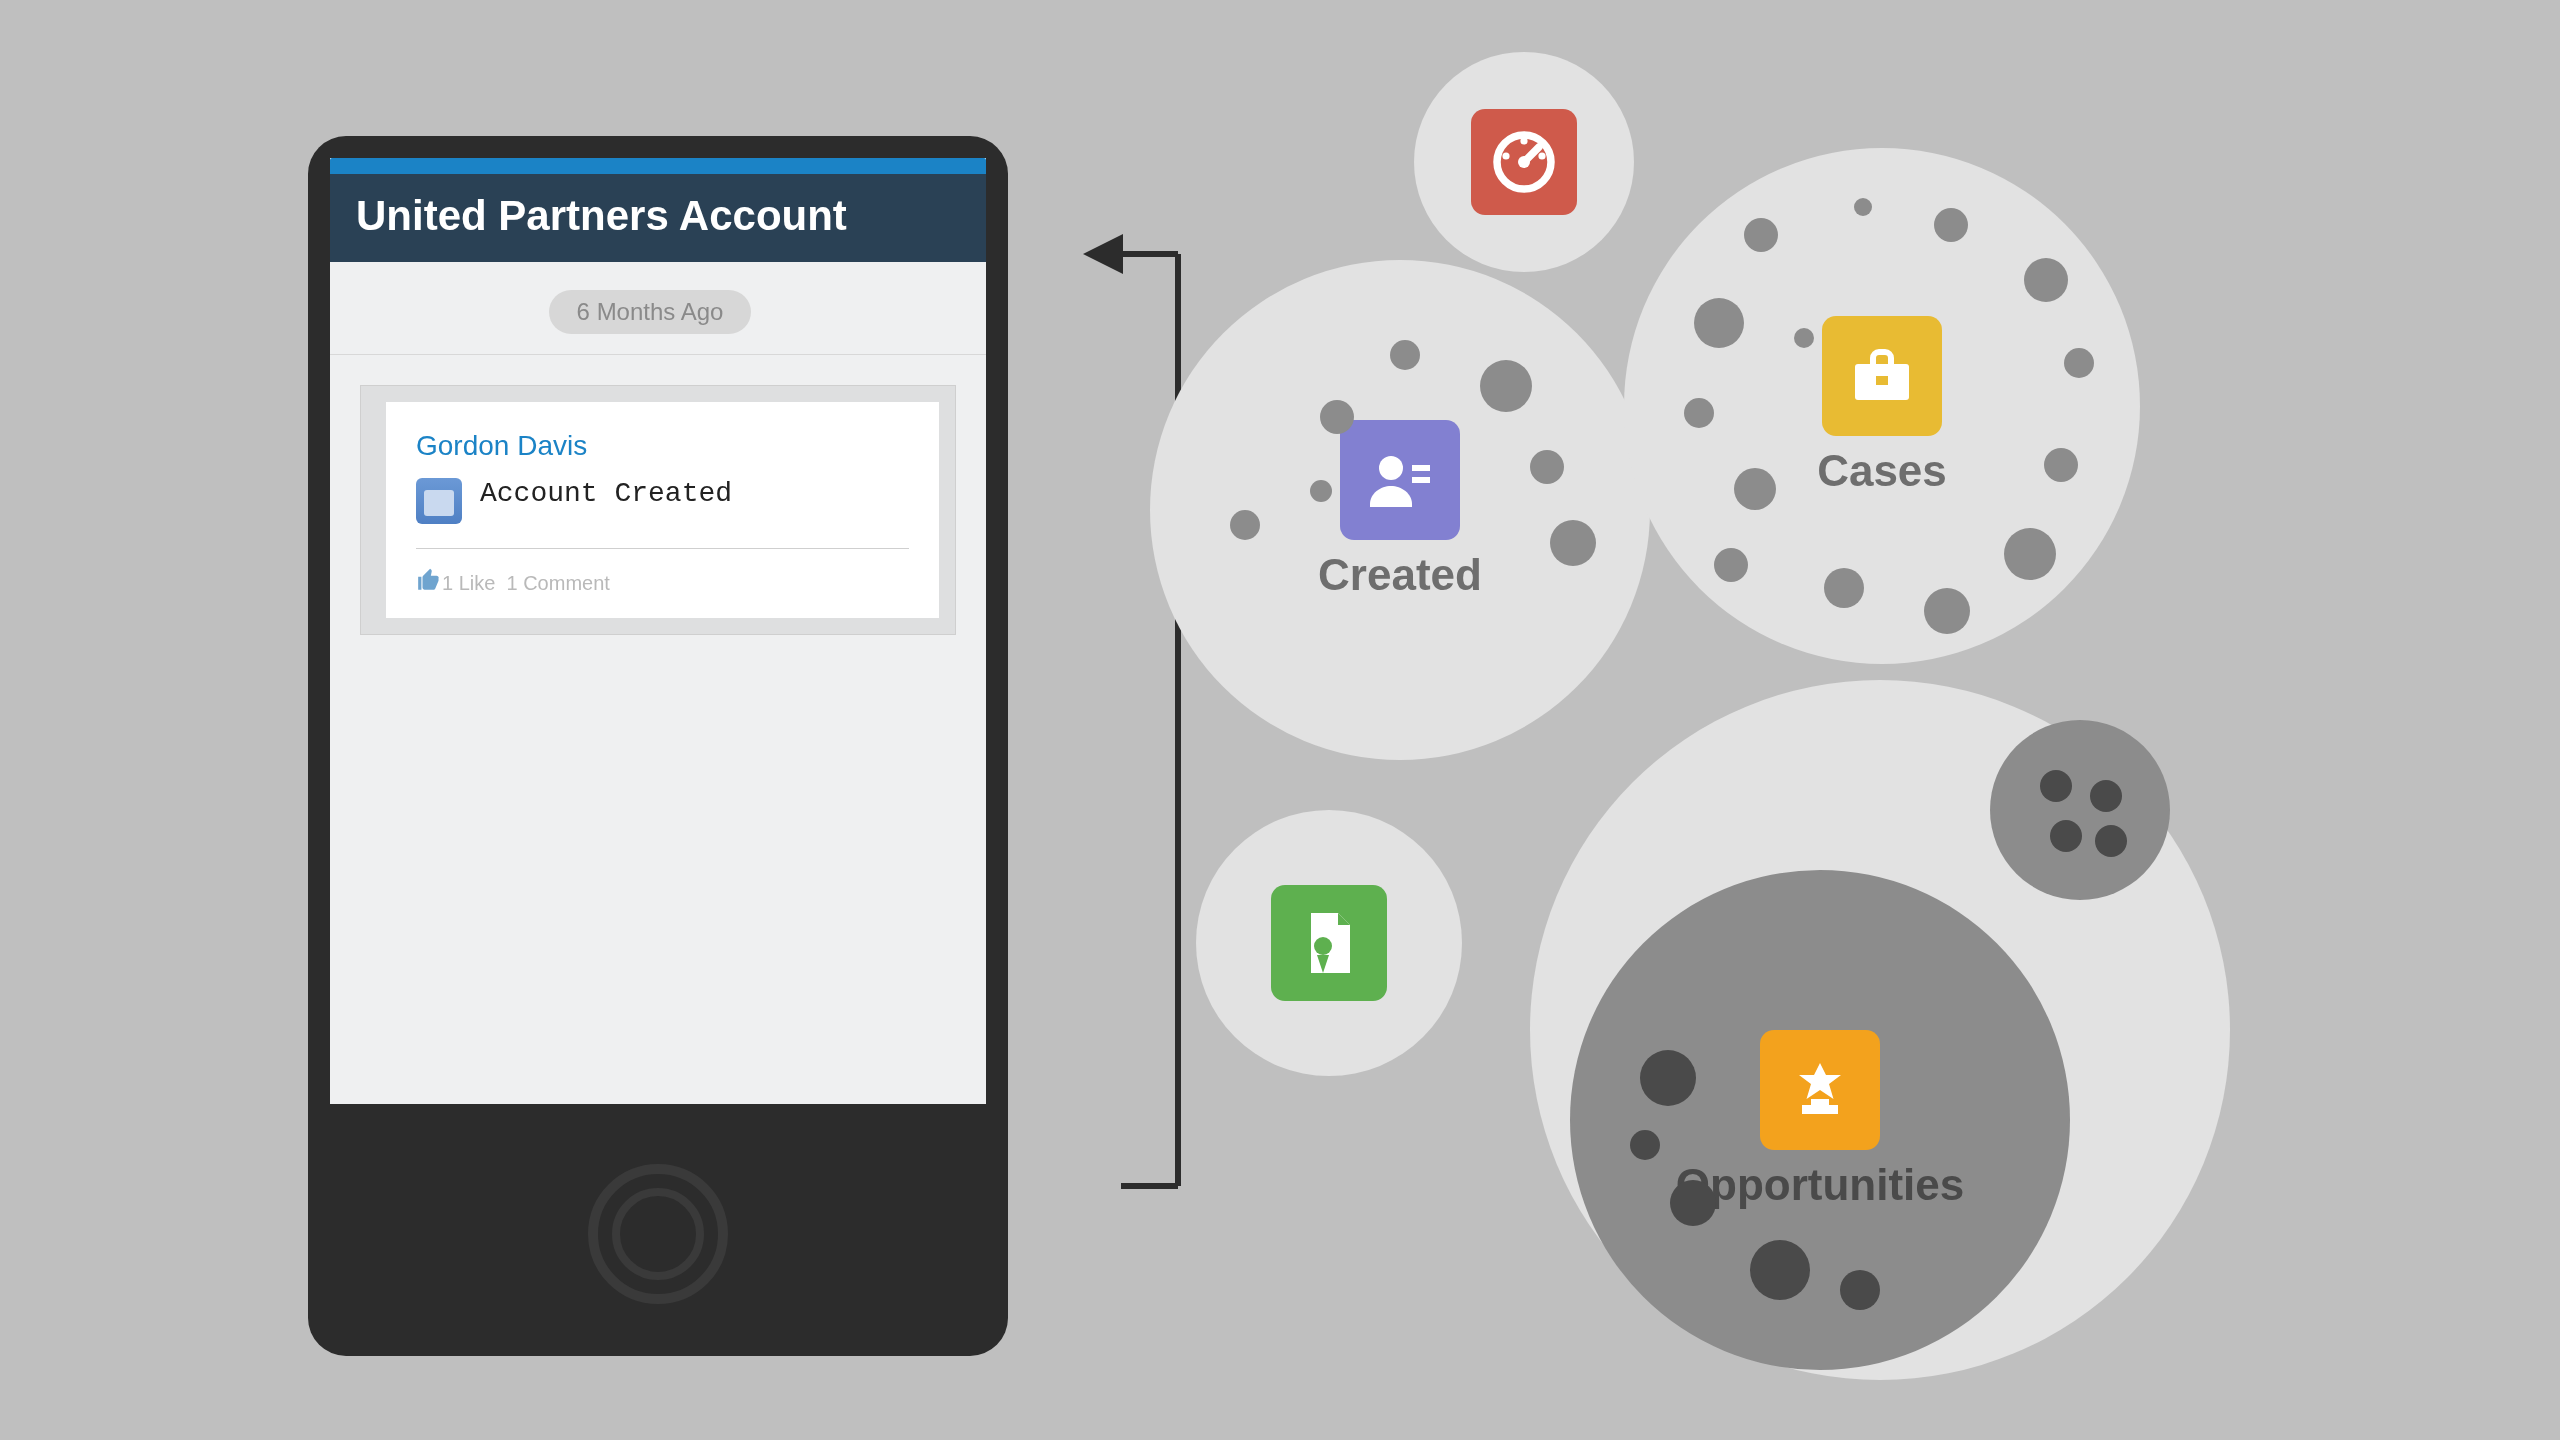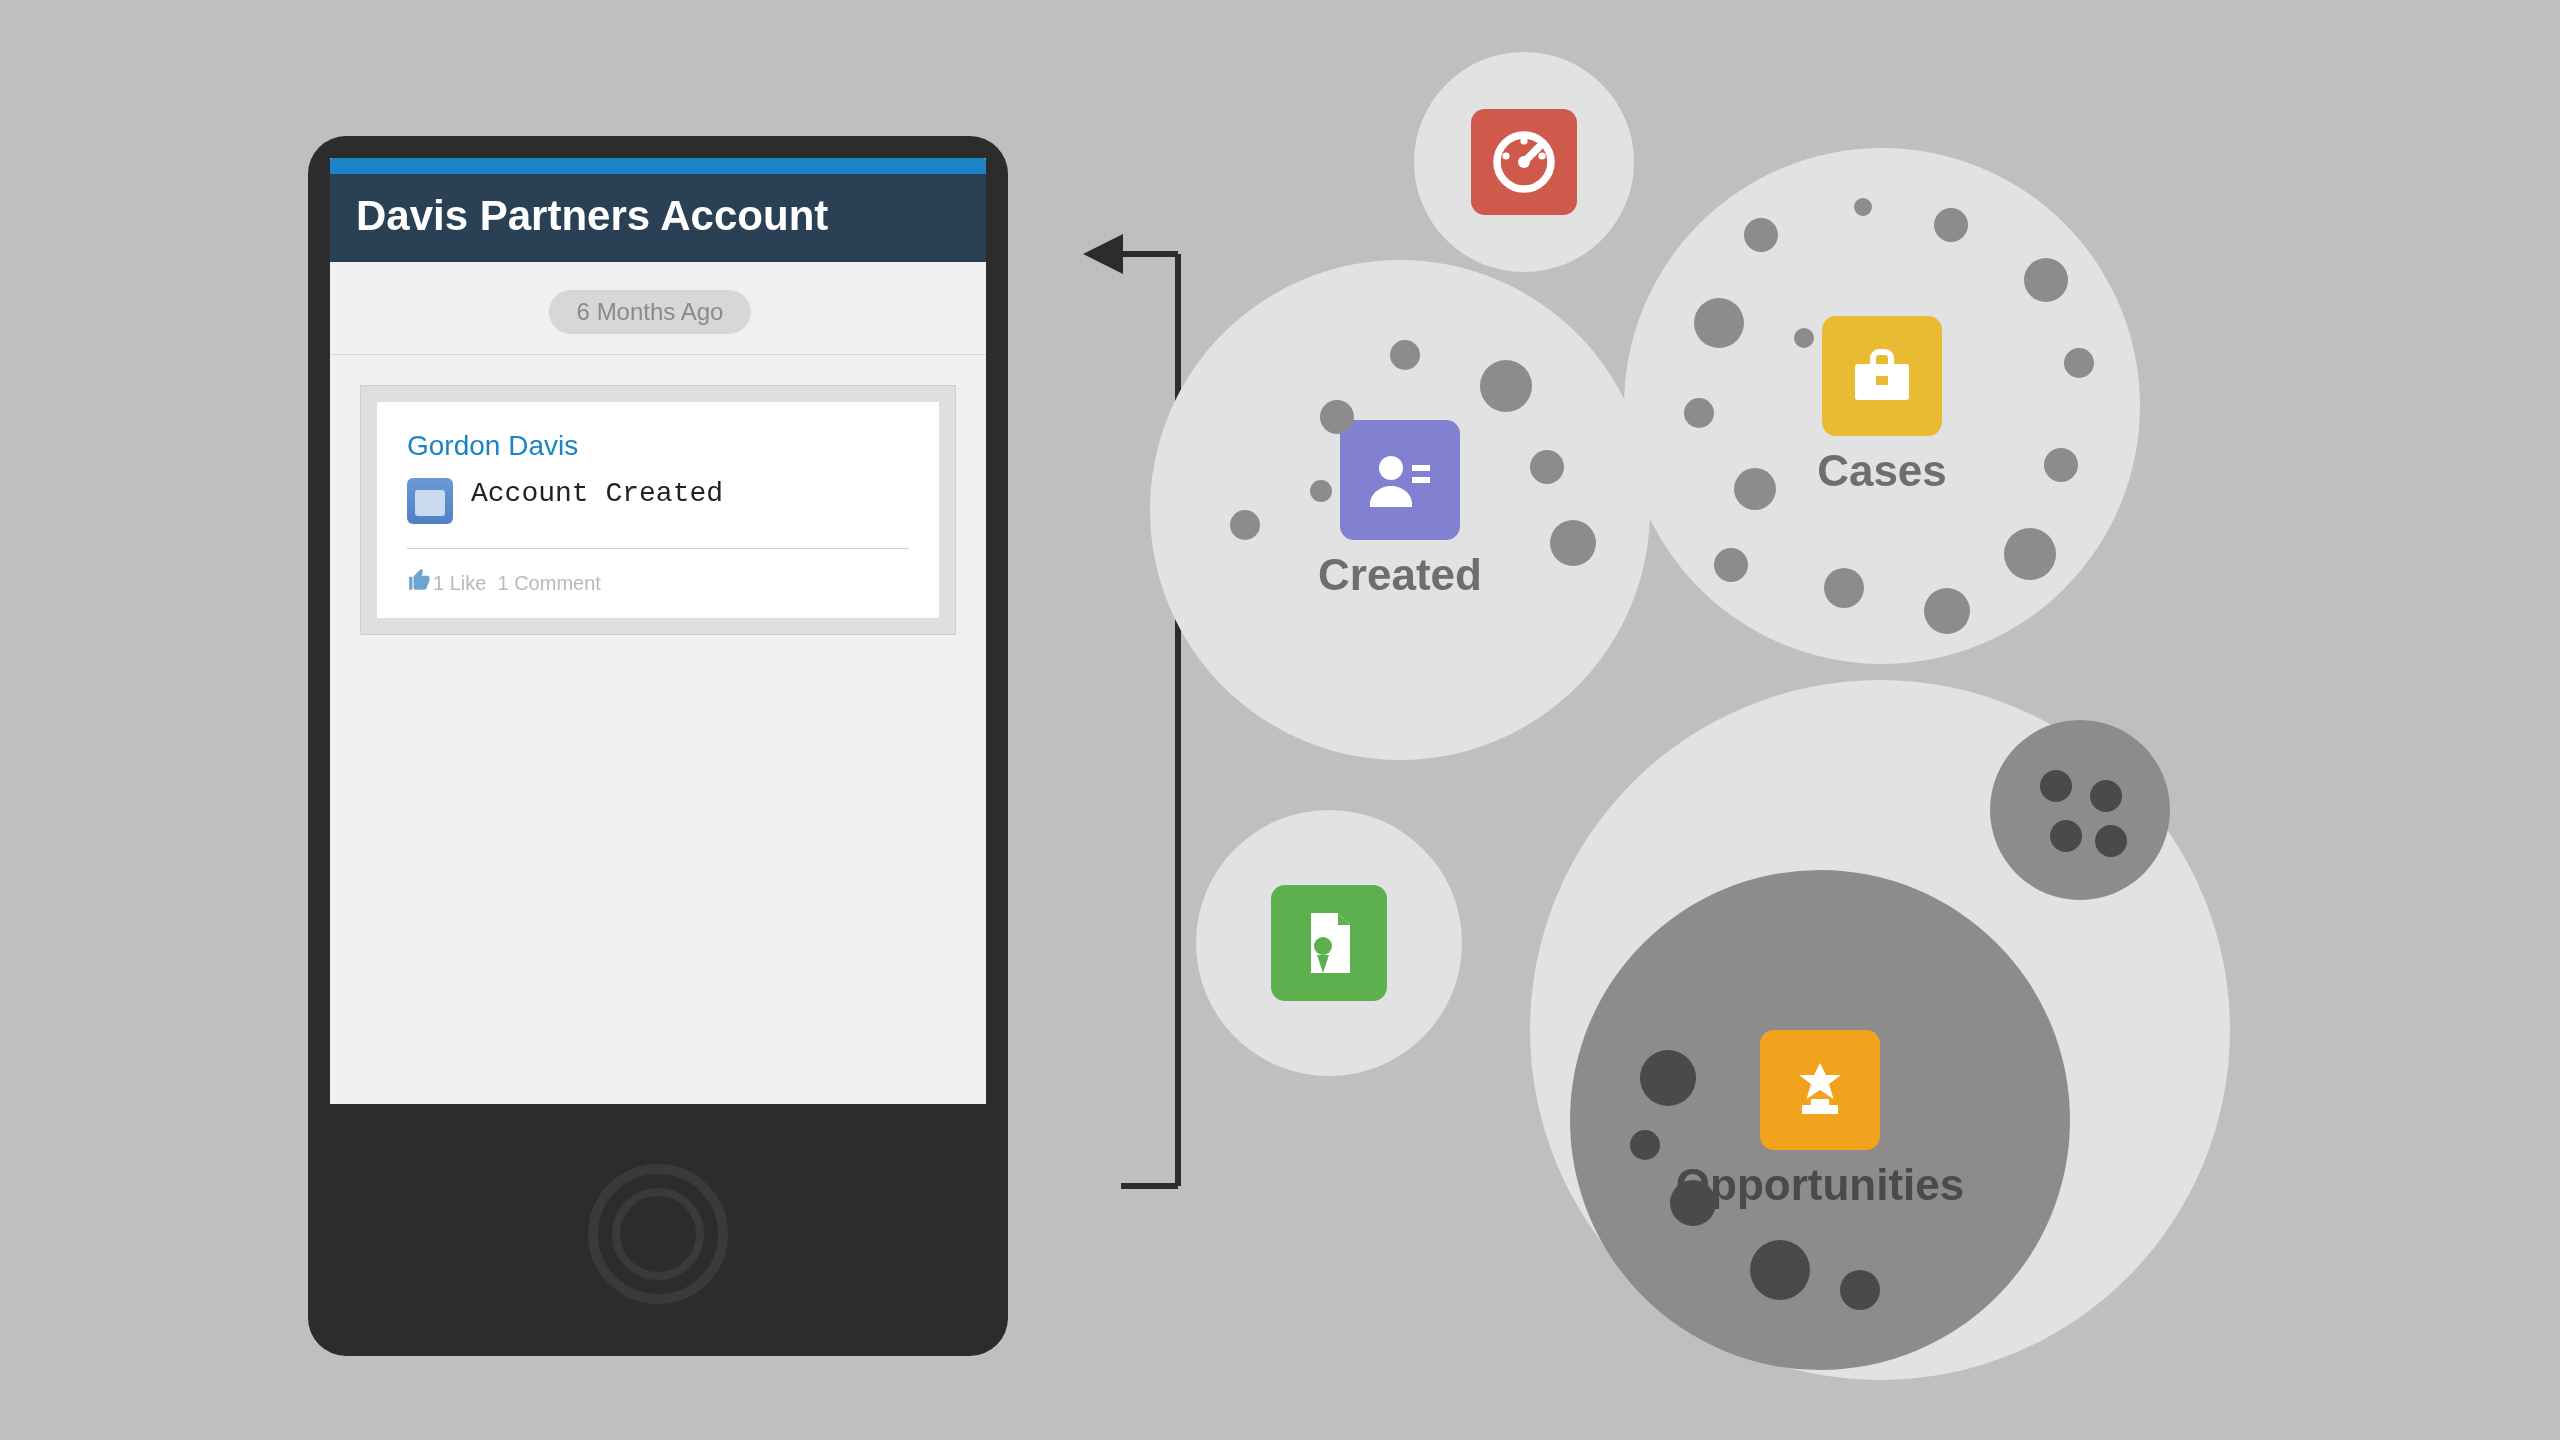--- a/index.html
+++ b/index.html
@@ -57,20 +57,21 @@
   }
   .card-wrap {
     margin: 30px 30px 0 30px;
     background: #dedfe0;
     border: 1px solid #cfcfcf;
     padding: 16px;
   }
   .card {
     background: #fff;
     padding: 28px 30px 18px 30px;
+    margin-left: 9px;
   }
   .author {
     color: #1b83c6;
     font-size: 28px;
     margin-bottom: 16px;
   }
   .activity {
     display: flex;
     align-items: flex-start;
     gap: 18px;
@@ -164,21 +165,21 @@
   }
   .inner-bubble .label{color:#4a4a4a}
   .inner-bubble .dot{background:#4a4a4a}
 </style>
 </head>
 <body>
 
 <div class="phone">
   <div class="screen">
     <div class="status-bar"></div>
-    <div class="title-bar">Davis Partners Account</div>
+    <div class="title-bar">United Partners Account</div>
     <div class="time-area">
       <span class="time-pill">6 Months Ago</span>
     </div>
     <div class="card-wrap">
       <div class="card">
         <div class="author">Gordon Davis</div>
         <div class="activity">
           <div class="folder-icon"></div>
           <div class="activity-text">Account Created</div>
         </div>

